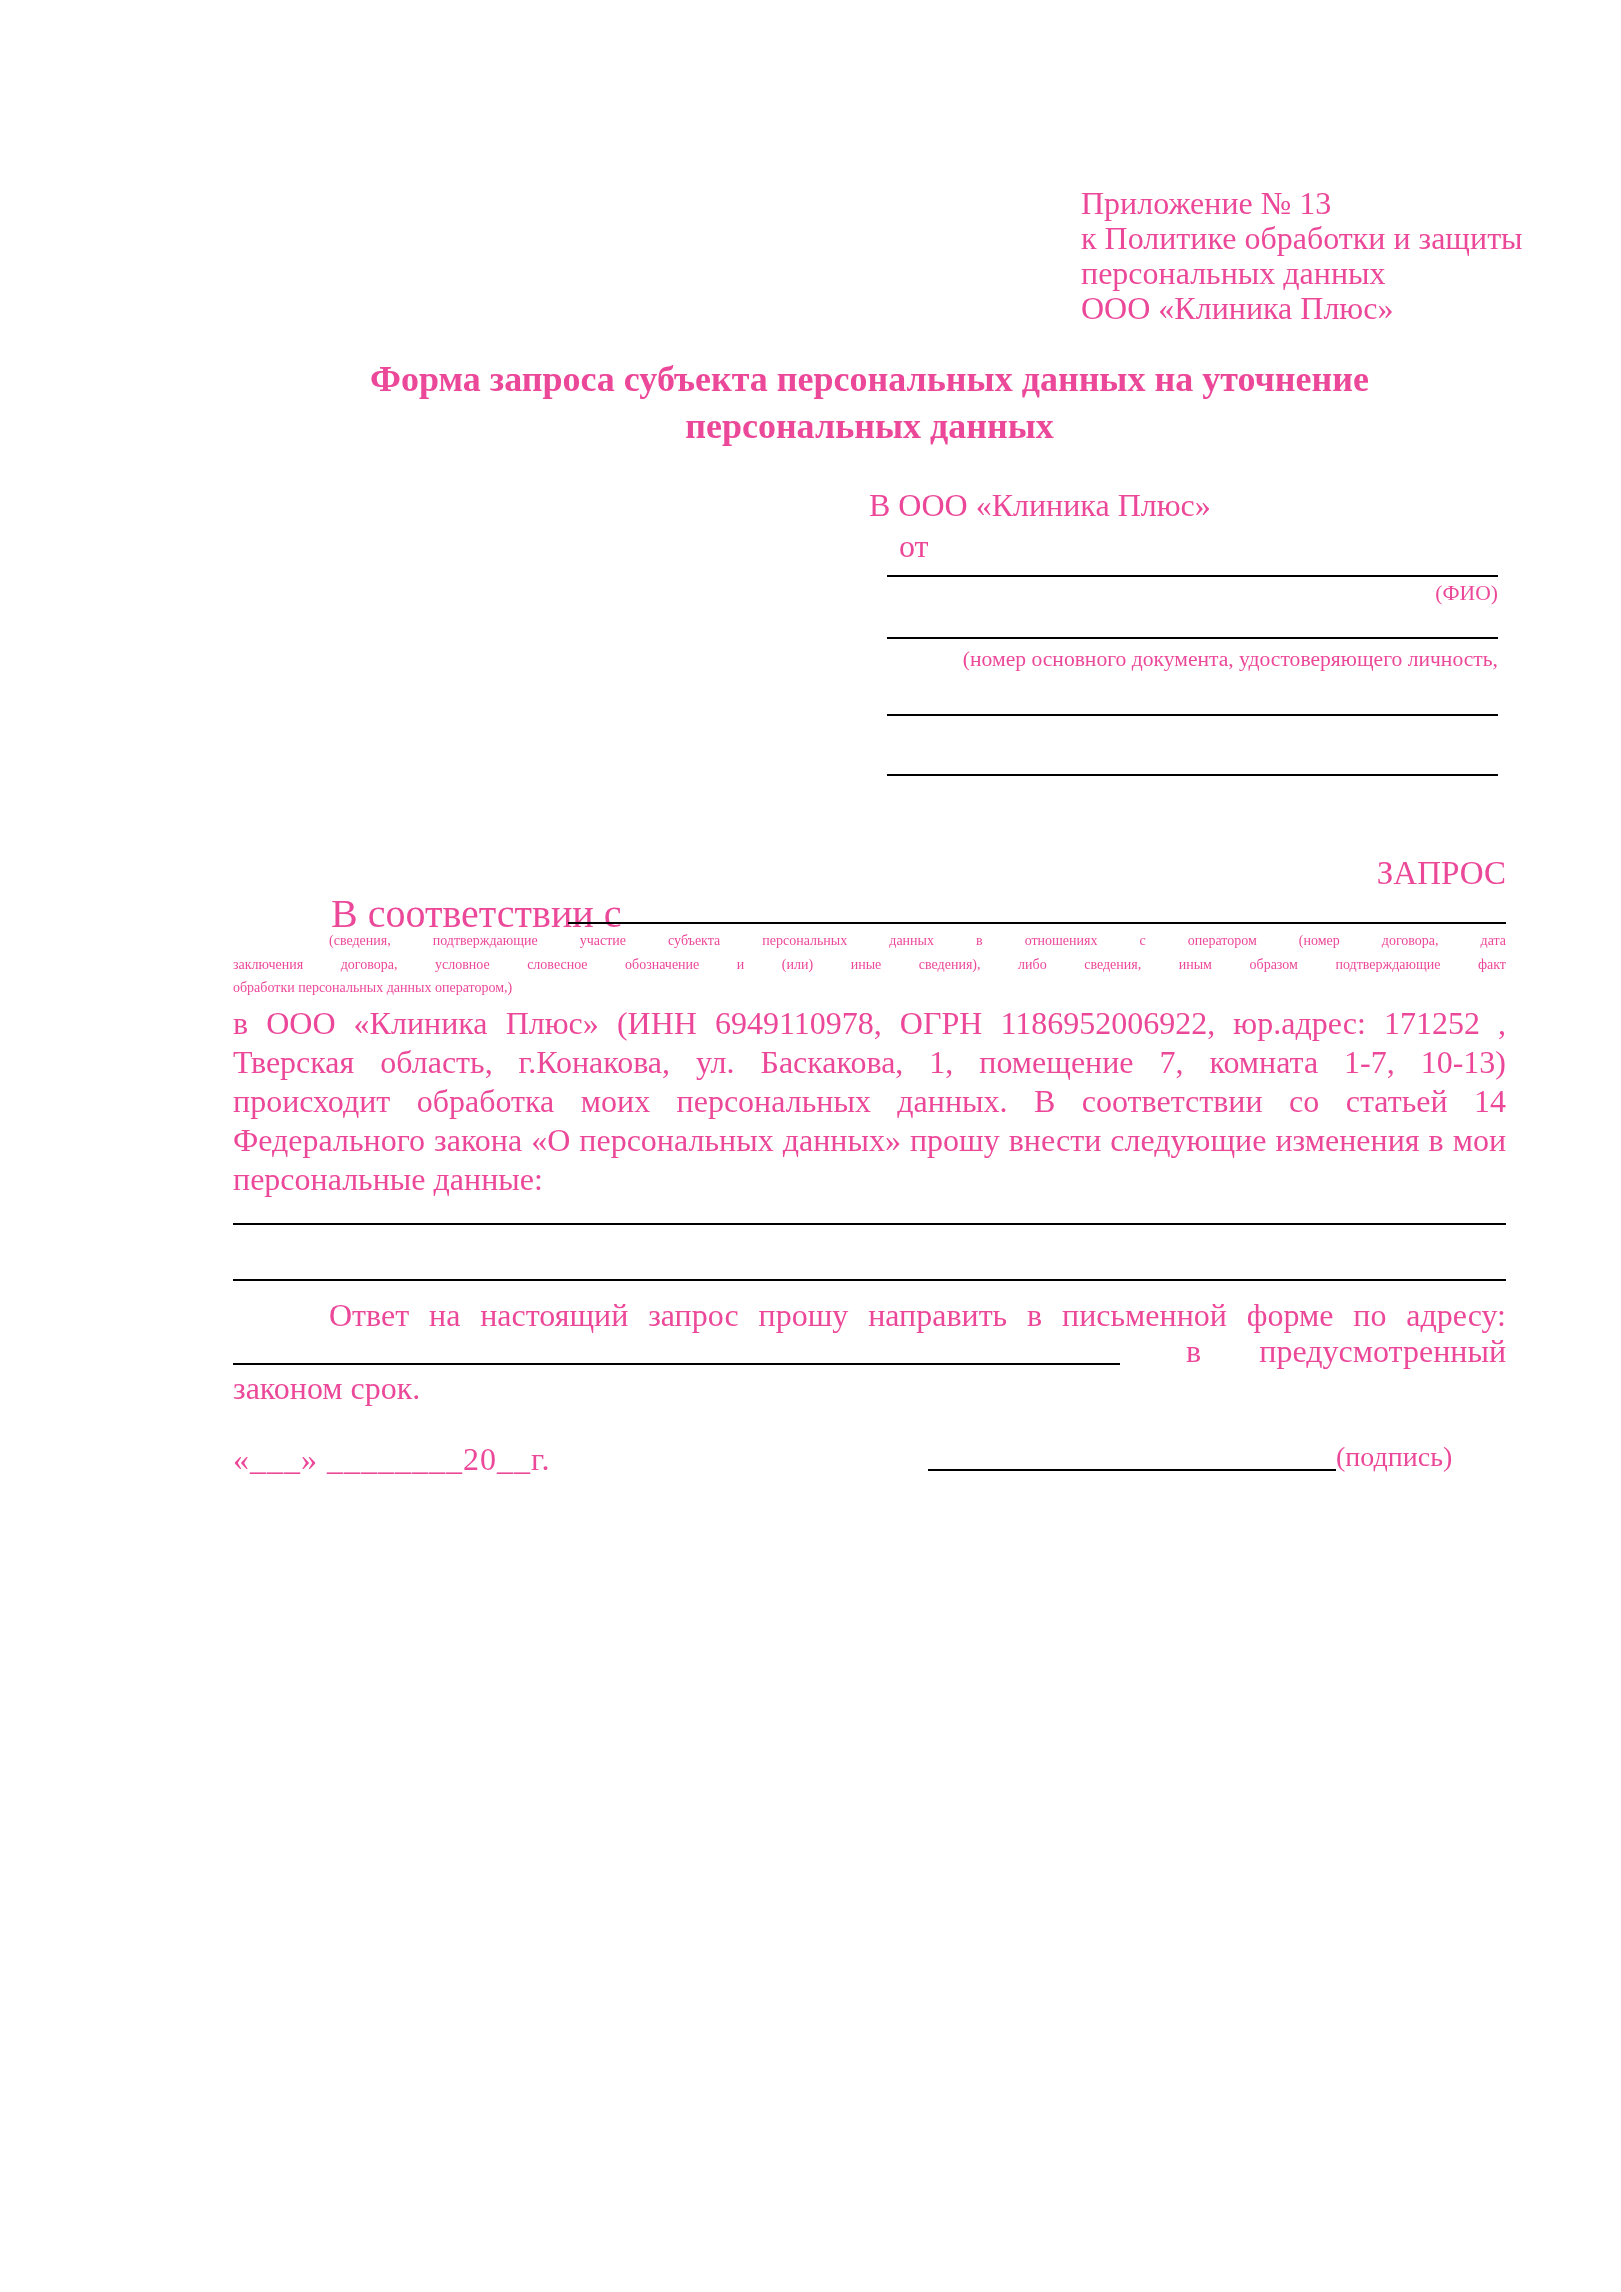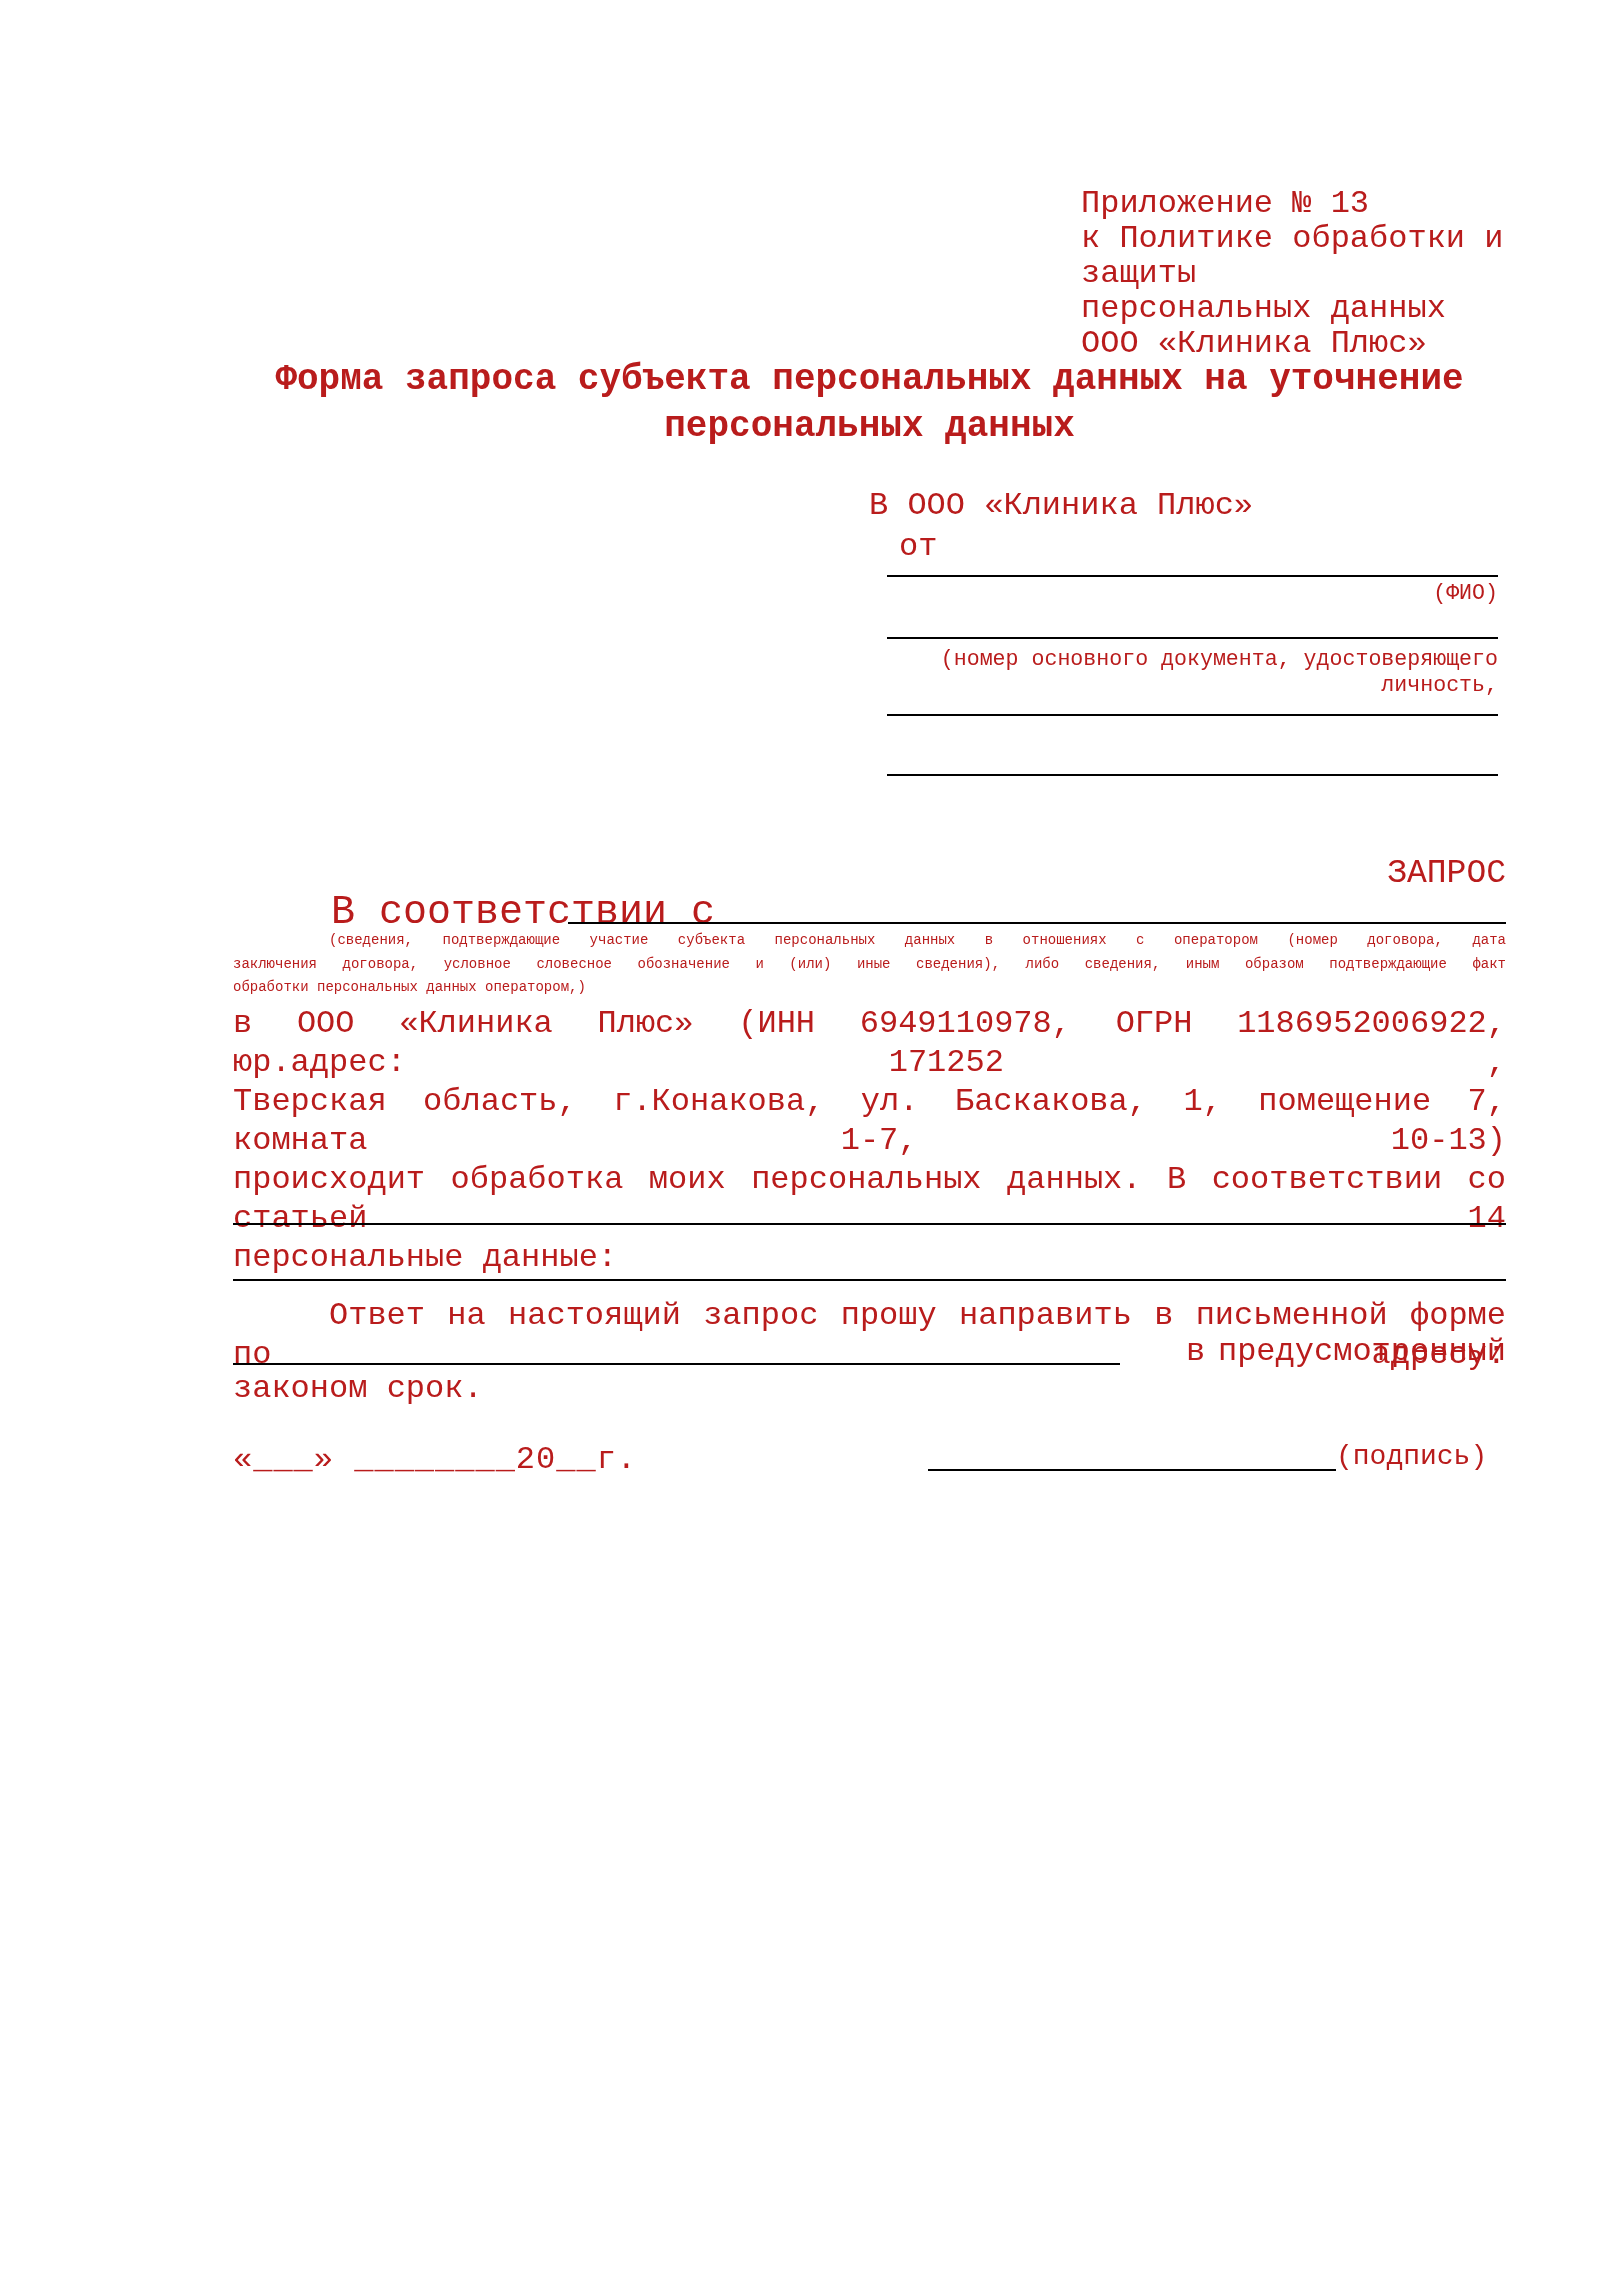--- a/index.html
+++ b/index.html
@@ -1,21 +1,21 @@
 <!DOCTYPE html>
 <html lang="ru"><head>
 <meta charset="utf-8">
 <style>
   html,body{margin:0;padding:0;background:#888;}
   .page{
     position:relative;
     width:1621px;height:2293px;
     background:#ffffff;
-    color:#b91c1c;
-    font-family:Liberation Mono, monospace;
+    color:#ec4899;
+    font-family:Liberation Serif, serif;
     overflow:hidden;
   }
   .abs{position:absolute;}
   
   .header-note{left:1081px;top:186px;font-size:32px;line-height:35px;}
   
   .doc-title{left:233px;top:356px;width:1273px;text-align:center;font-weight:bold;font-size:36px;line-height:47px;}
   
   .addr-to{left:869px;top:487px;font-size:32px;}
   .addr-from{left:899px;top:528px;font-size:32px;}
@@ -81,20 +81,21 @@
   <div class="abs footnote">
     <div class="fn1">(сведения, подтверждающие участие субъекта персональных данных в отношениях с оператором (номер договора, дата</div>
     <div class="fn2">заключения договора, условное словесное обозначение и (или) иные сведения), либо сведения, иным образом подтверждающие факт</div>
     <div>обработки персональных данных оператором,)</div>
   </div>
 
   <div class="abs body-par">
     <div class="just">в ООО «Клиника Плюс» (ИНН 6949110978, ОГРН 1186952006922, юр.адрес: 171252 ,</div>
     <div class="just">Тверская область, г.Конакова, ул. Баскакова, 1, помещение 7, комната 1-7, 10-13)</div>
     <div class="just">происходит обработка моих персональных данных. В соответствии со статьей 14</div>
+    <div class="just">Федерального закона «О персональных данных» прошу внести следующие изменения в мои</div>
     <div>персональные данные:</div>
   </div>
 
   <div class="abs rule blank1"></div>
   <div class="abs rule blank2"></div>
 
   <div class="abs reply1">Ответ на настоящий запрос прошу направить в письменной форме по адресу:</div>
   <div class="abs rule reply-addr-rule"></div>
   <div class="abs reply-in">в</div>
   <div class="abs reply-prescribed">предусмотренный</div>

